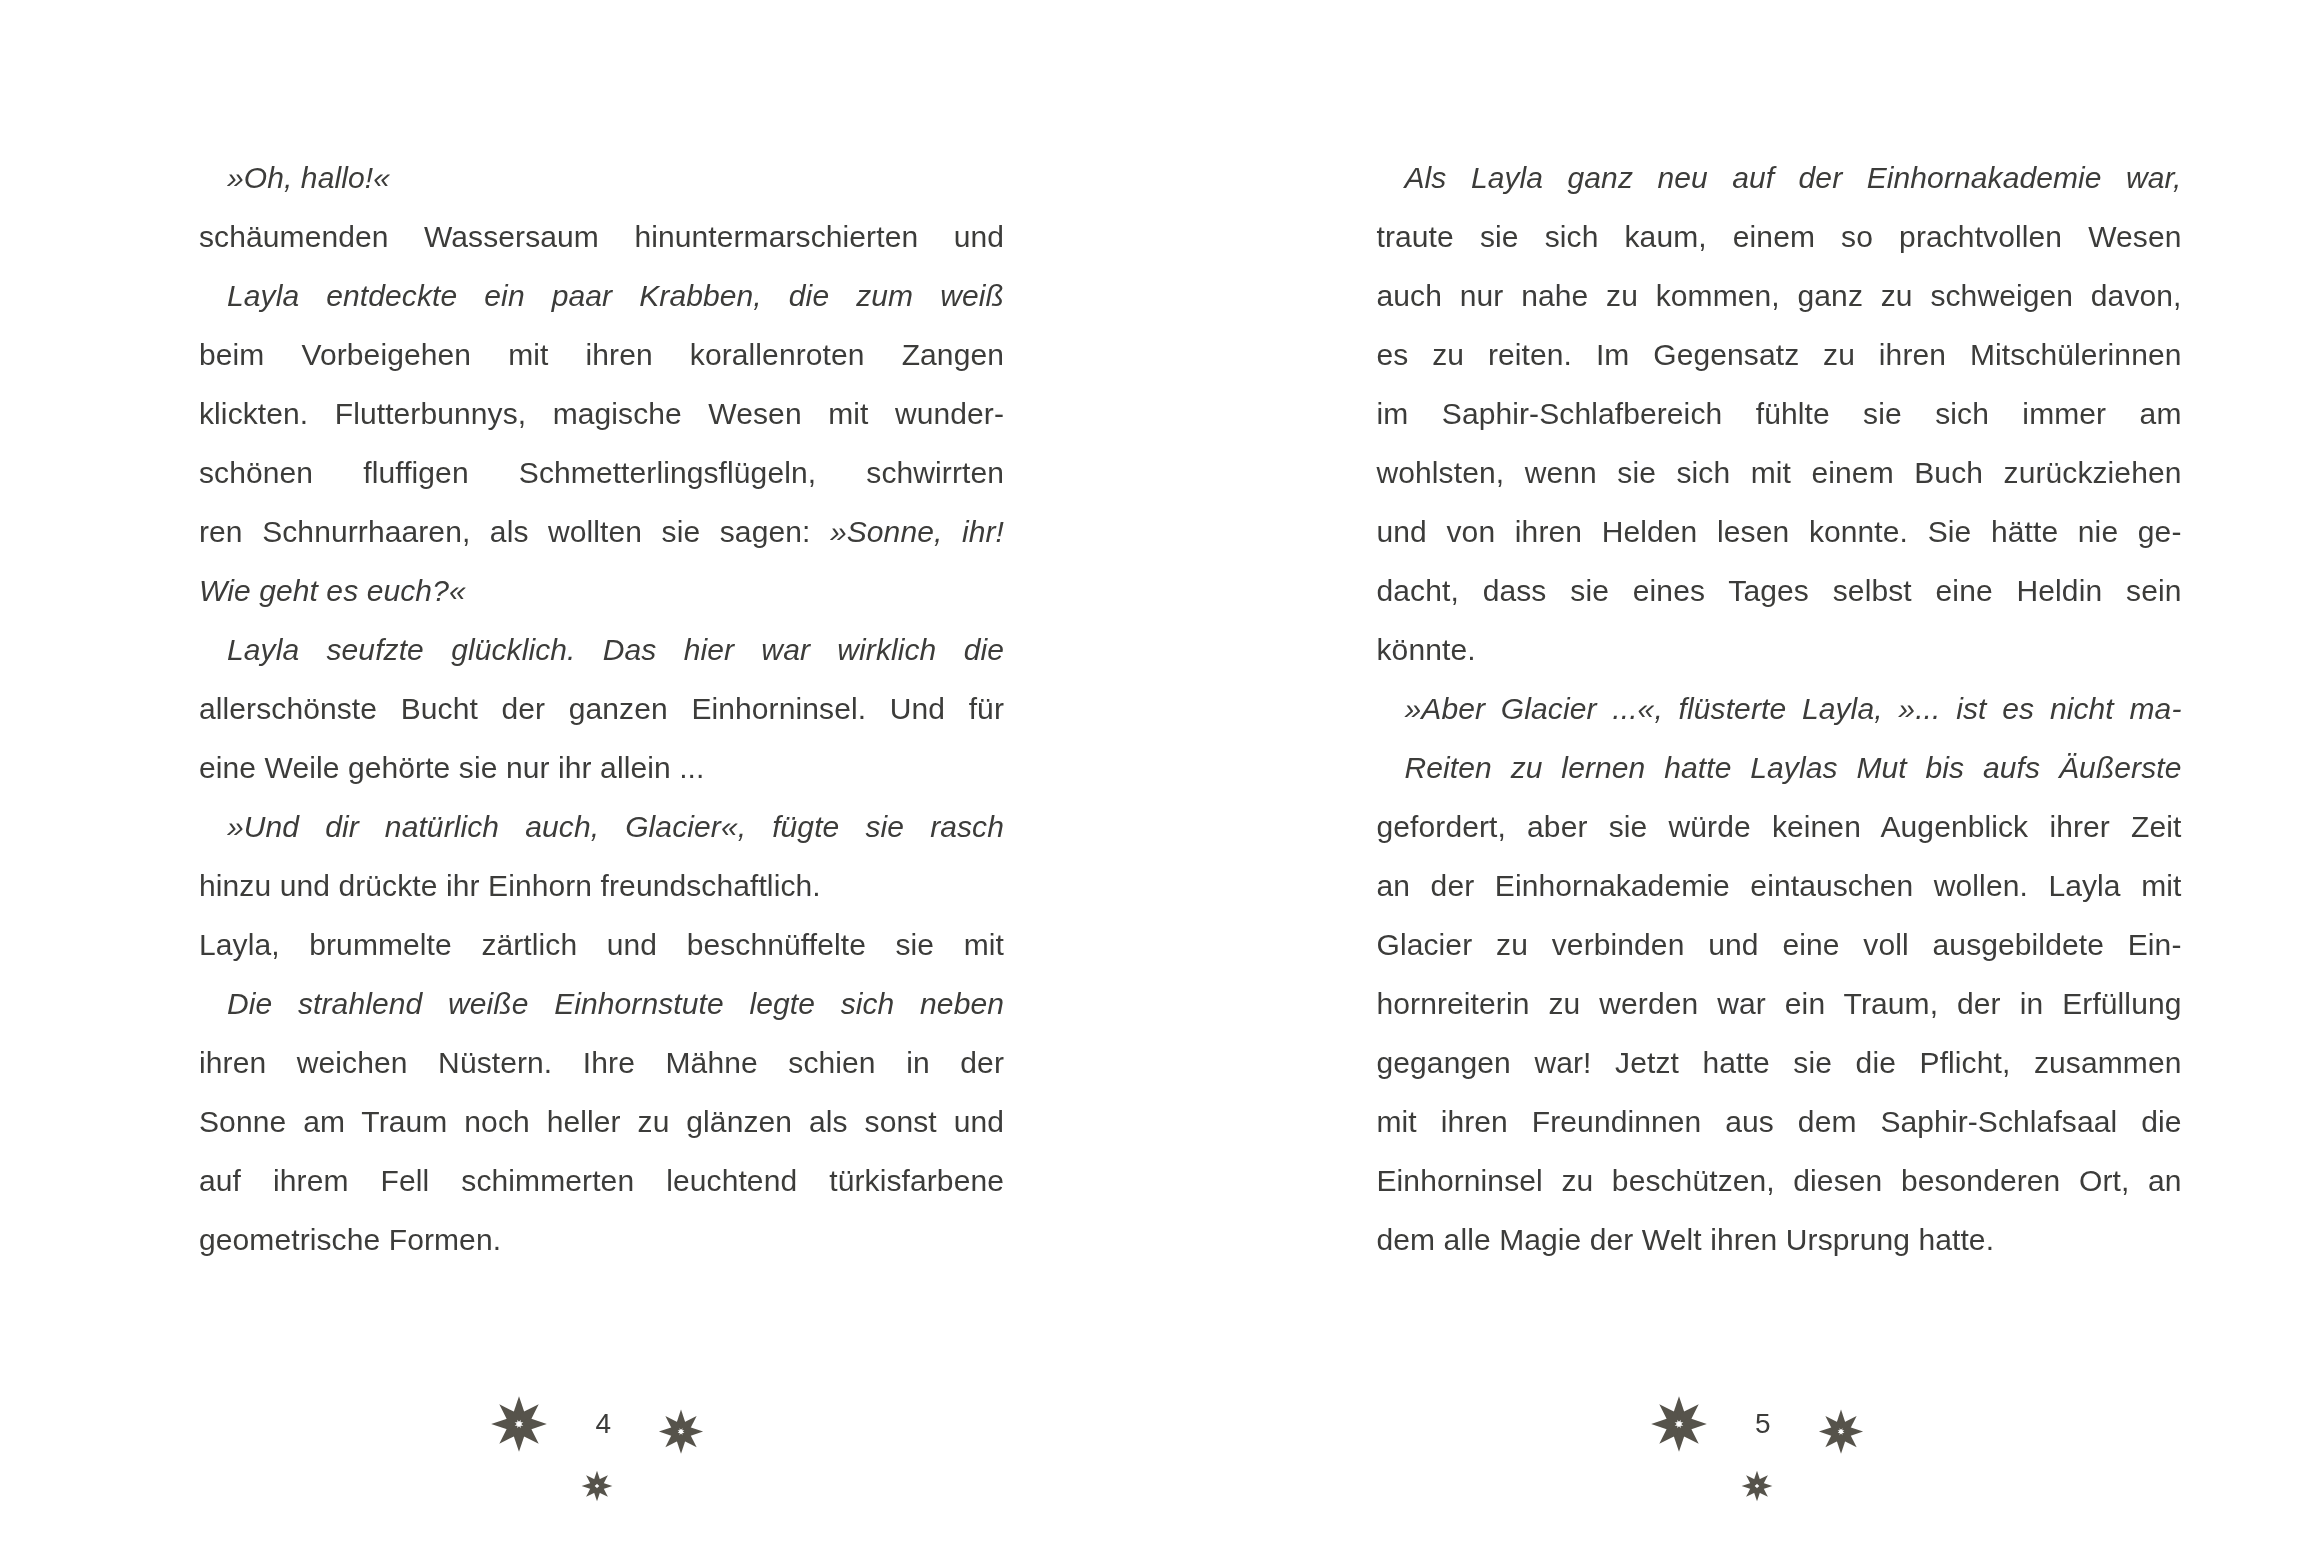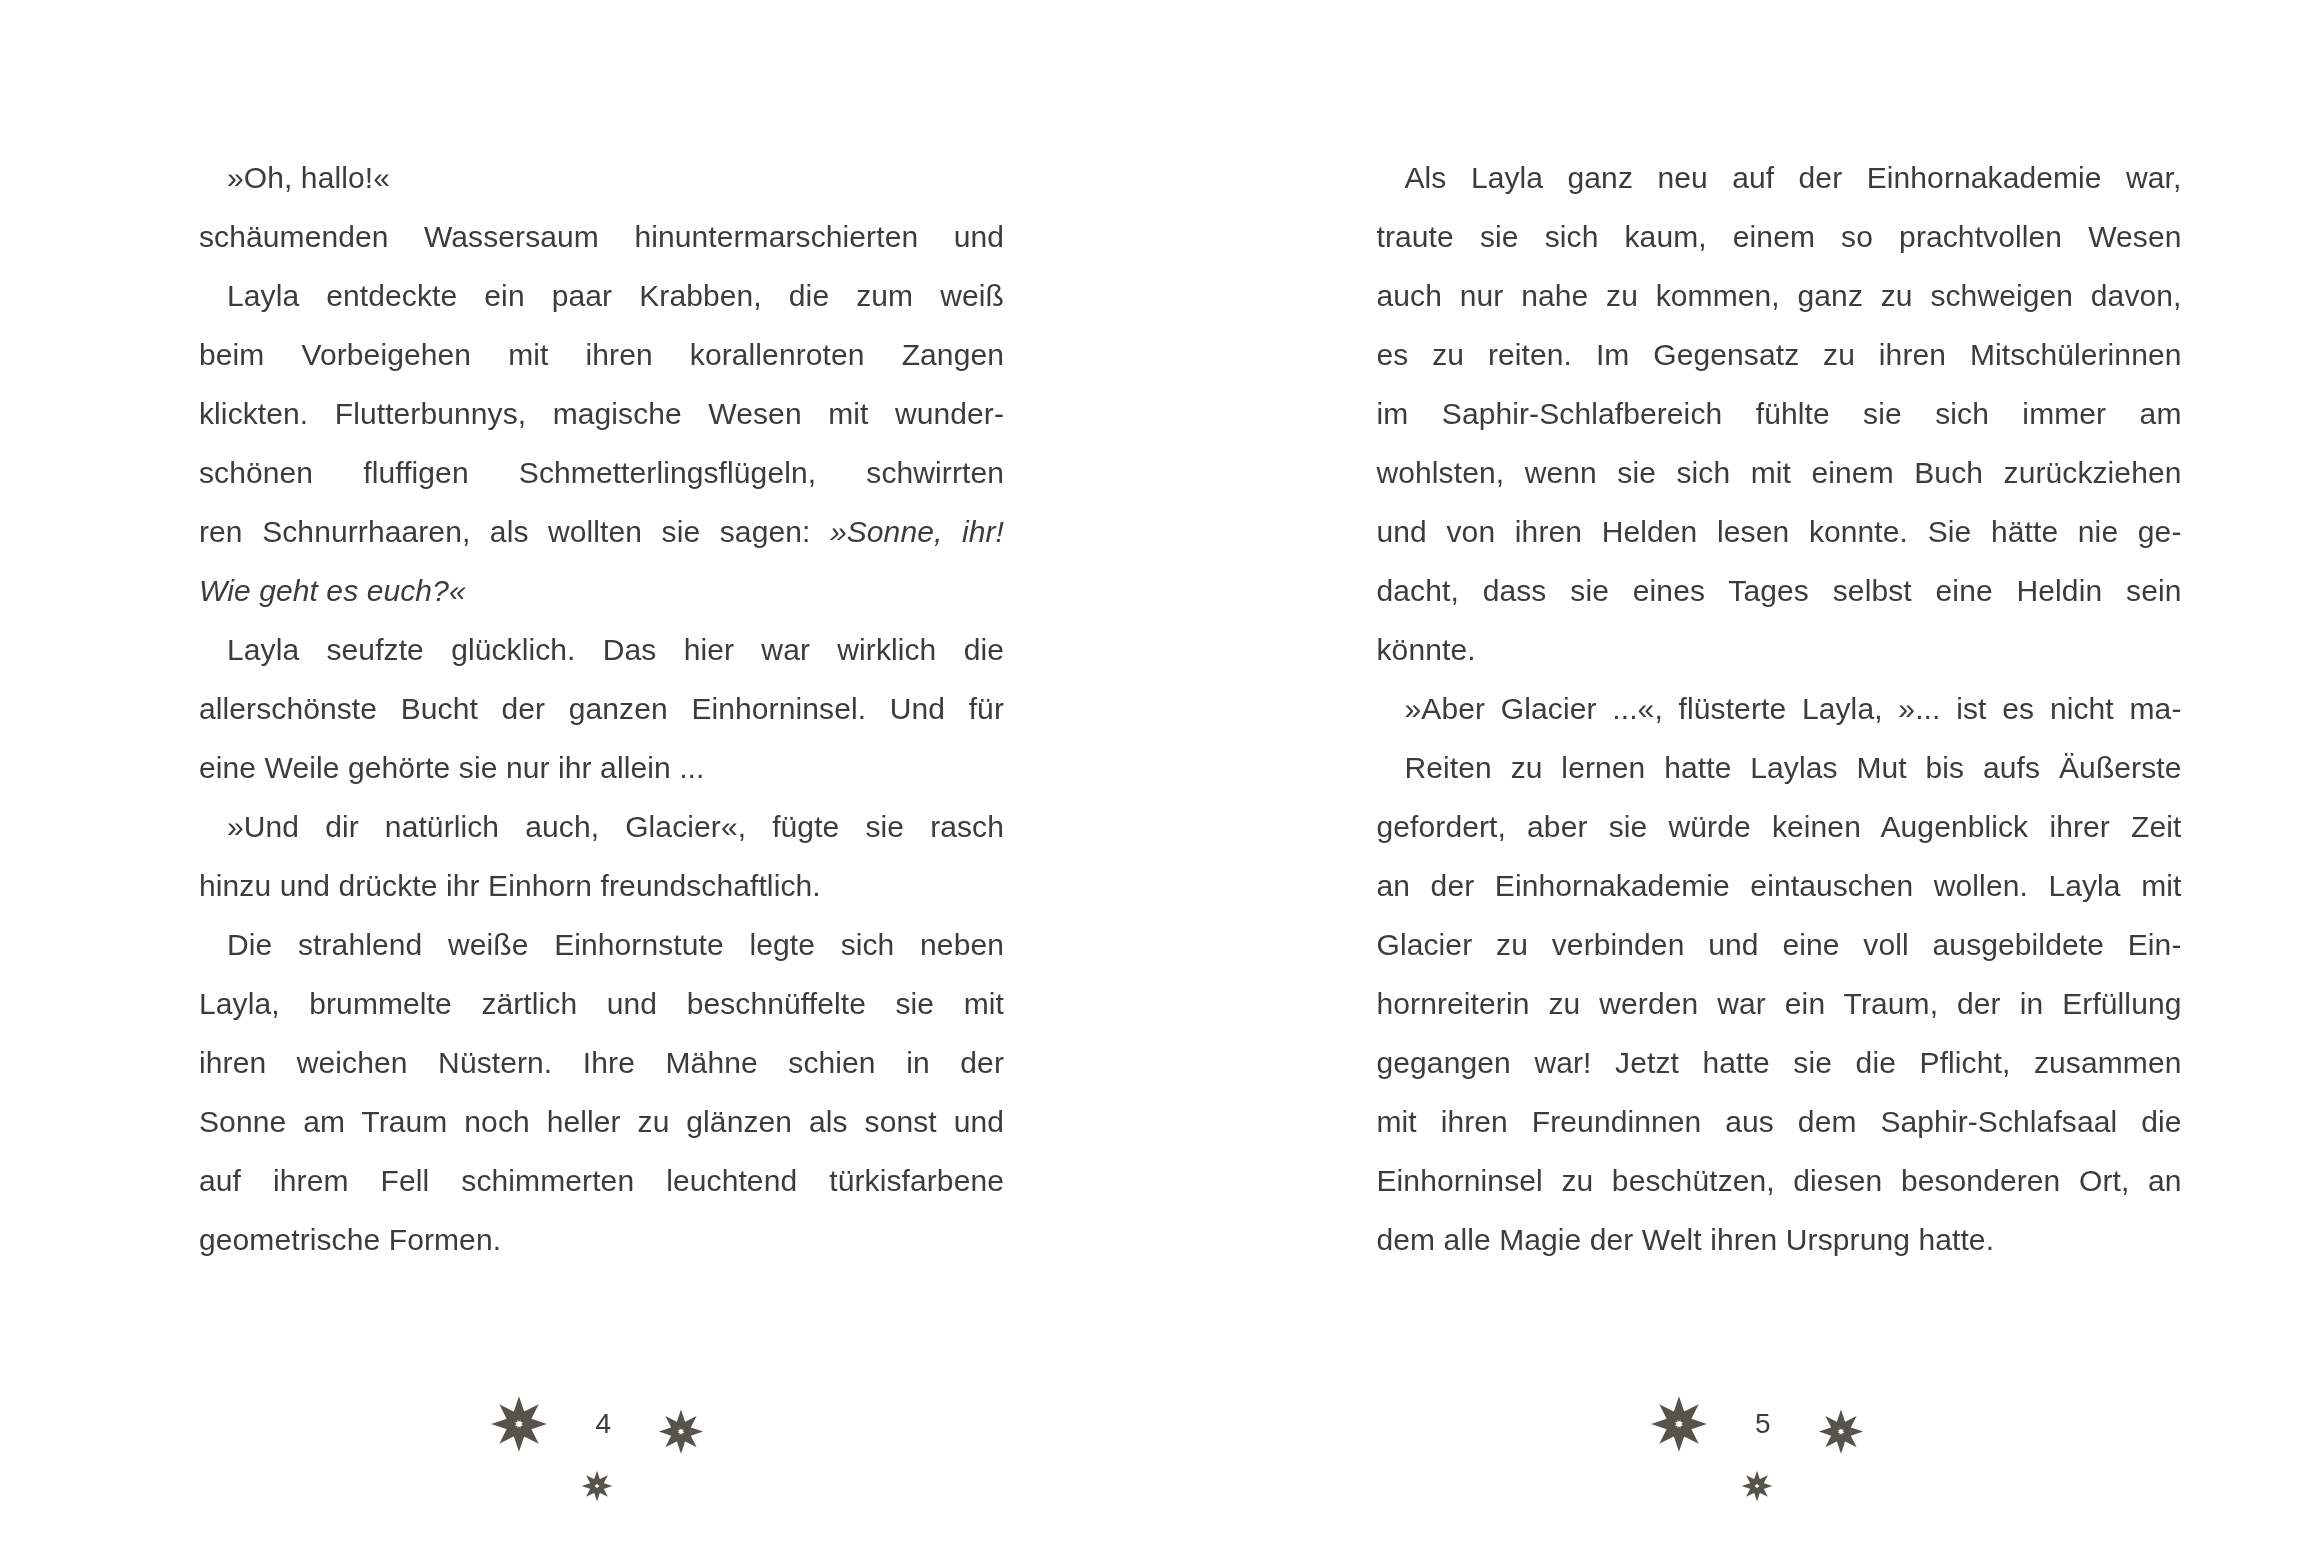--- a/index.html
+++ b/index.html
@@ -34,21 +34,21 @@
     letter-spacing: 0.1px;
   }
   .page-left  .text-block { left: 199px; }
   .page-right .text-block { left: 191px; margin-left: 26px; }
 
   .line {
     text-align: justify;
     text-align-last: justify;
   }
   .line.last  { text-align-last: left; }
-  .line.first { text-indent: 28px; }
+  .line.first { text-indent: 28px; font-style: italic; }
 
   .italic { font-style: italic; }
 
   .page-footer {
     position: absolute;
     top: 1395px;
     left: 0;
     width: 100%;
     display: flex;
     flex-direction: column;
@@ -102,22 +102,22 @@
         <div class="line"><span>beim Vorbeigehen mit ihren korallenroten Zangen</span></div>
         <div class="line"><span>klickten. Flutterbunnys, magische Wesen mit wunder-</span></div>
         <div class="line"><span>schönen fluffigen Schmetterlingsflügeln, schwirrten</span></div>
         <div class="line"><span>ren Schnurrhaaren, als wollten sie sagen: </span><span class="italic">»Sonne, ihr!</span></div>
         <div class="line last"><span class="italic">Wie geht es euch?«</span></div>
         <div class="line first"><span>Layla seufzte glücklich. Das hier war wirklich die</span></div>
         <div class="line"><span>allerschönste Bucht der ganzen Einhorninsel. Und für</span></div>
         <div class="line last"><span>eine Weile gehörte sie nur ihr allein ...</span></div>
         <div class="line first"><span>»Und dir natürlich auch, Glacier«, fügte sie rasch</span></div>
         <div class="line last"><span>hinzu und drückte ihr Einhorn freundschaftlich.</span></div>
+        <div class="line"><span>Layla, brummelte zärtlich und beschnüffelte sie mit</span></div>
         <div class="line first"><span>Die strahlend weiße Einhornstute legte sich neben</span></div>
-        <div class="line"><span>Layla, brummelte zärtlich und beschnüffelte sie mit</span></div>
         <div class="line"><span>ihren weichen Nüstern. Ihre Mähne schien in der</span></div>
         <div class="line"><span>Sonne am Traum noch heller zu glänzen als sonst und</span></div>
         <div class="line"><span>auf ihrem Fell schimmerten leuchtend türkisfarbene</span></div>
         <div class="line last"><span>geometrische Formen.</span></div>
       </div>
     <footer class="page-footer">
       <div class="ornament-row">
         <svg class="star star-large" viewBox="-50 -50 100 100">
             <use href="#flower-star"></use>
           </svg>

